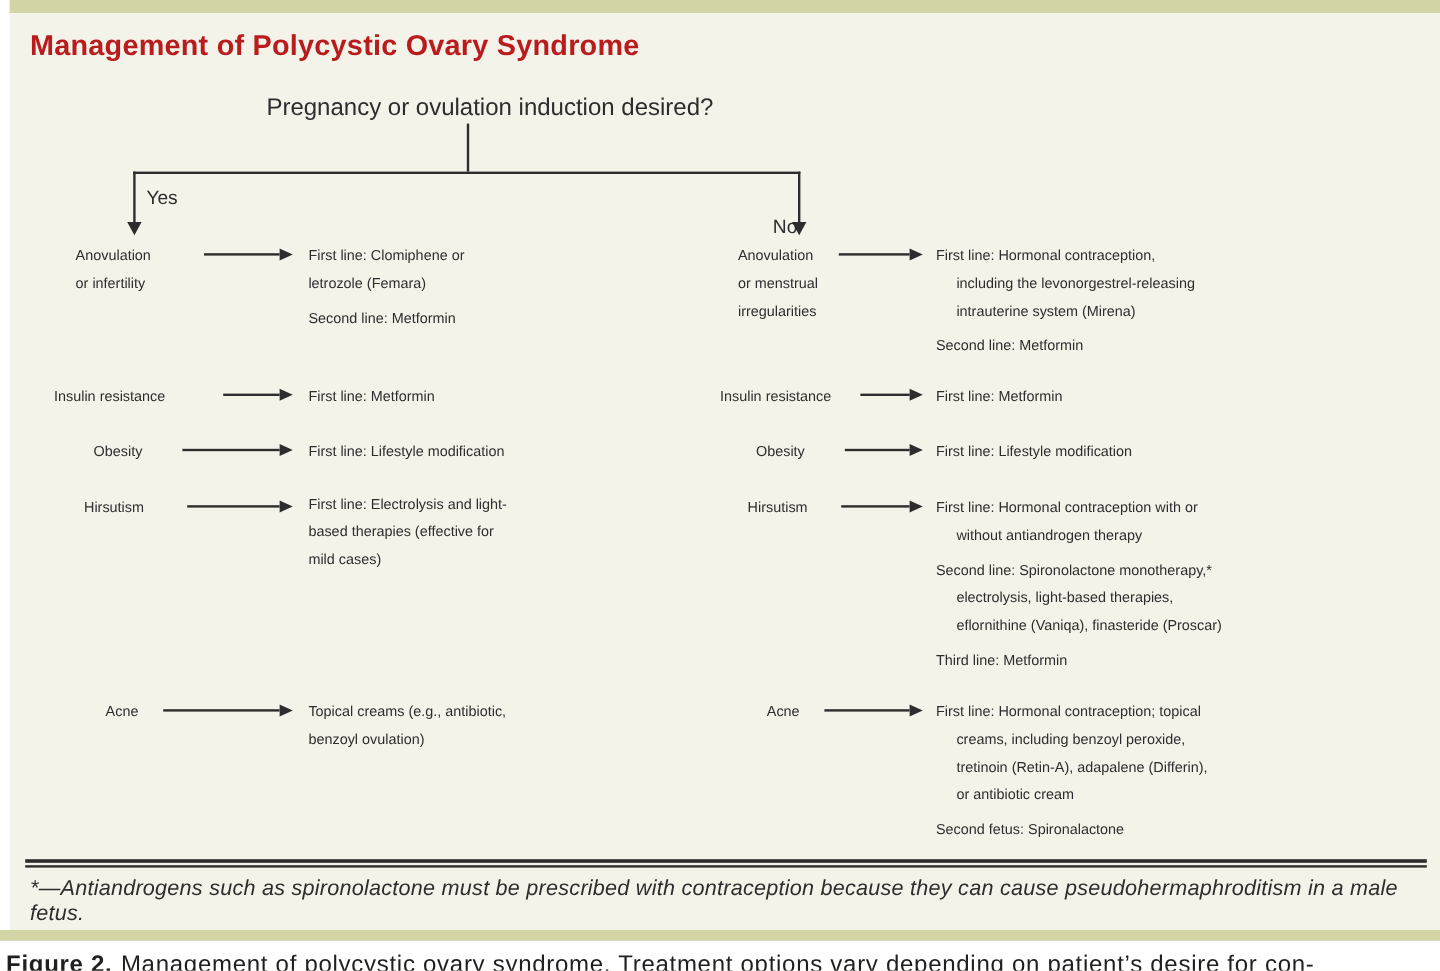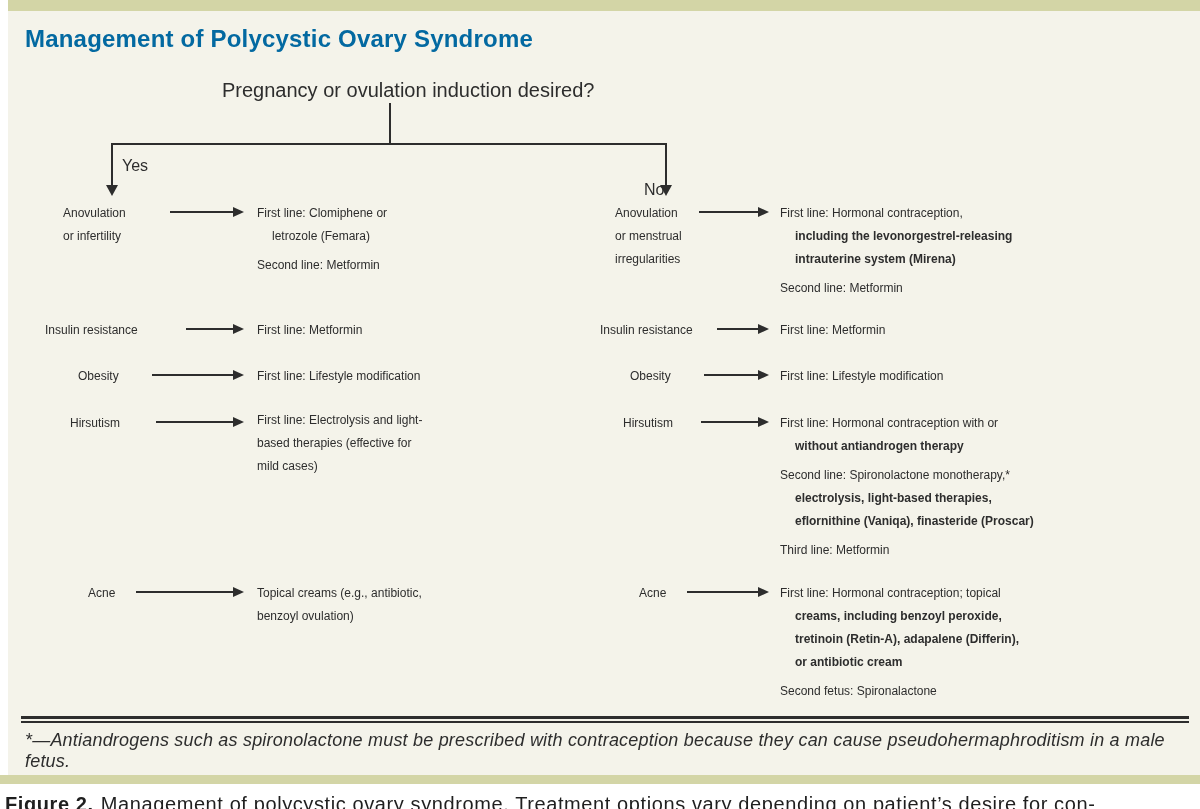--- a/index.html
+++ b/index.html
@@ -11,21 +11,21 @@
   body{
     width:1200px;height:809px;overflow:hidden;position:relative;
     background:#ffffff;color:var(--ink);
     font-family:"Liberation Sans",sans-serif;
   }
   .page{position:absolute;inset:0;}
   .bar{position:absolute;background:var(--bar);}
   .top-bar{left:8px;top:0;width:1192px;height:11px;}
   .bottom-bar{left:0;top:775px;width:1200px;height:9px;}
   .panel{position:absolute;left:8px;top:11px;width:1192px;height:764px;background:var(--panel);}
-  .title{position:absolute;left:25px;top:25px;margin:0;font-size:24px;font-weight:bold;color:#0369a1;letter-spacing:.2px;}
+  .title{position:absolute;left:25px;top:25px;margin:0;font-size:24px;font-weight:bold;color:#b91c1c;letter-spacing:.2px;}
   .question{position:absolute;left:222px;top:79px;font-size:20px;}
   .branch-label{position:absolute;font-size:16px;}
   .yes-label{left:122px;top:157px;}
   .no-label{left:644px;top:157px;margin-top:24px;}
   .line{position:absolute;background:var(--ink);}
   .qline{left:389px;top:103px;width:2px;height:40px;}
   .hline{left:111px;top:143px;width:556px;height:2px;}
   .varrow{position:absolute;width:2px;background:var(--ink);}
   .varrow::after{
     content:"";position:absolute;left:-5px;top:100%;
@@ -34,22 +34,22 @@
   }
   .yes-arrow{left:111px;top:143px;height:42px;}
   .no-arrow{left:665px;top:143px;height:42px;}
   .harrow{position:absolute;height:2px;background:var(--ink);}
   .harrow::after{
     content:"";position:absolute;left:100%;top:-4px;
     border-top:5px solid transparent;border-bottom:5px solid transparent;
     border-left:11px solid var(--ink);
   }
   .cond,.treat{position:absolute;font-size:12px;line-height:23px;}
-  .cont{margin-left:15px;}
-  .rt .cont{font-weight:bold;}
+  .cont{}
+  .rt .cont{margin-left:17px;}
   .gap{margin-top:6px;}
   .rule{
     position:absolute;left:21px;top:716px;width:1168px;height:2px;
     border-top:3px solid var(--ink);border-bottom:2px solid var(--ink);
   }
   .footnote{position:absolute;left:25px;top:730px;font-size:18px;font-style:italic;letter-spacing:.2px;}
   .caption{position:absolute;left:5px;top:793px;font-size:20px;letter-spacing:.6px;color:#1f1f1f;white-space:nowrap;}
   .caption .cap-label{font-weight:bold;margin-right:7px;}
 </style>
 </head>

